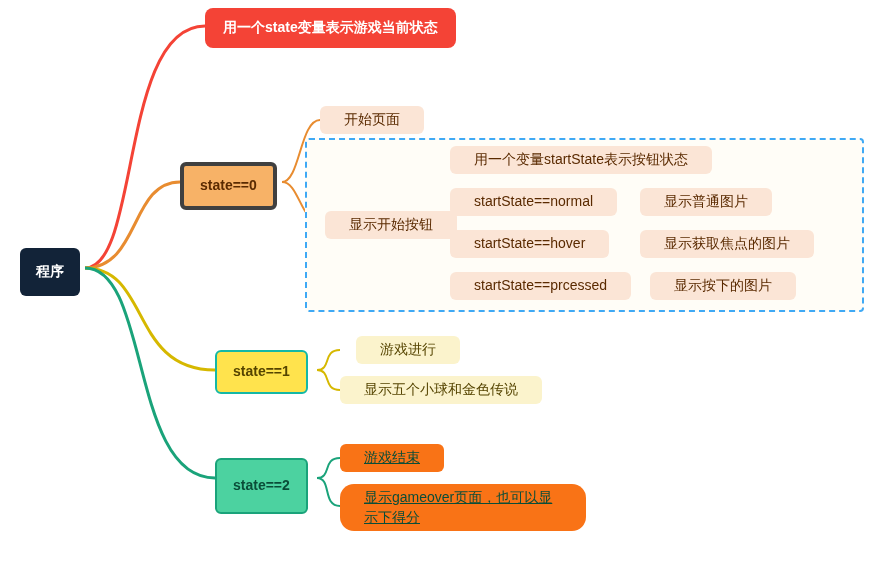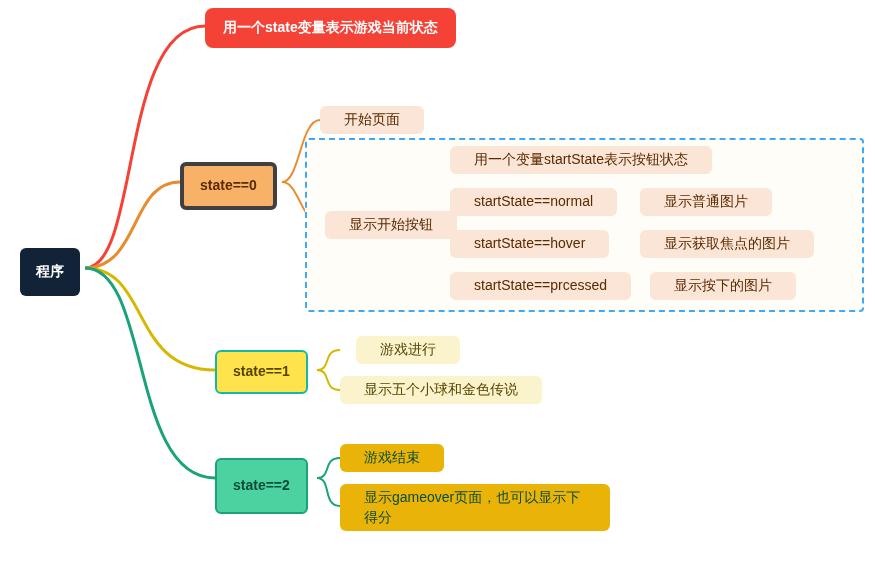--- a/index.html
+++ b/index.html
@@ -7,21 +7,21 @@
   svg.conn{position:absolute;top:0;left:0;width:875px;height:571px;pointer-events:none;}
   .node{position:absolute;box-sizing:border-box;font-size:14px;line-height:1.4;display:flex;align-items:center;justify-content:center;border-radius:6px;white-space:nowrap;}
   .leaf{justify-content:flex-start;padding:4px 24px;}
   .root{background:#122338;color:#fff;font-weight:600;padding:14px 16px;}
   .redBox{background:#f44336;color:#fff;font-weight:700;padding:10px 18px;border-radius:8px;}
   .orangeBox{background:#f7b267;border:4px solid #404040;color:#5a2a00;font-weight:600;padding:10px 16px;}
   .orangeLeaf{background:#fbe5d6;color:#5a2a00;}
   .yellowBox{background:#ffe34d;border:2px solid #14b8a6;color:#554400;font-weight:600;padding:10px 16px;}
   .yellowLeaf{background:#fbf3cc;color:#554400;}
   .greenBox{background:#4cd2a0;border:2px solid #1aa37a;color:#0a4d38;font-weight:600;padding:16px 16px;}
-  .greenLeaf{background:#eab308;color:#0a4d38;white-space:normal;}
+  .greenLeaf{background:#f97316;color:#0a4d38;white-space:normal;text-decoration:underline;}
   .dashBox{position:absolute;border:2px dashed #3fa9f5;background:#fffdf7;border-radius:4px;}
 </style>
 </head>
 <body>
 
 <div id="stage">
 
   <svg class="conn">
 
     <path d="M 85 268 C 140 268 120 26 205 26" stroke="#f44336" stroke-width="3" fill="none"></path>
@@ -68,15 +68,15 @@
   <div class="node leaf orangeLeaf" style="left:640px;top:230px;">显示获取焦点的图片</div>
   <div class="node leaf orangeLeaf" style="left:450px;top:272px;">startState==prcessed</div>
   <div class="node leaf orangeLeaf" style="left:650px;top:272px;">显示按下的图片</div>
 
   <div class="node yellowBox" style="left:215px;top:350px;">state==1</div>
   <div class="node leaf yellowLeaf" style="left:356px;top:336px;">游戏进行</div>
   <div class="node leaf yellowLeaf" style="left:340px;top:376px;">显示五个小球和金色传说</div>
 
   <div class="node greenBox" style="left:215px;top:458px;">state==2</div>
   <div class="node leaf greenLeaf" style="left:340px;top:444px;">游戏结束</div>
-  <div class="node leaf greenLeaf" style="left:340px;top:484px;width:270px;">显示gameover页面，也可以显示下得分</div>
+  <div class="node leaf greenLeaf" style="left:340px;top:484px;width:246px;border-radius:14px;">显示gameover页面，也可以显示下得分</div>
 
 </div>
 
 </body></html>

